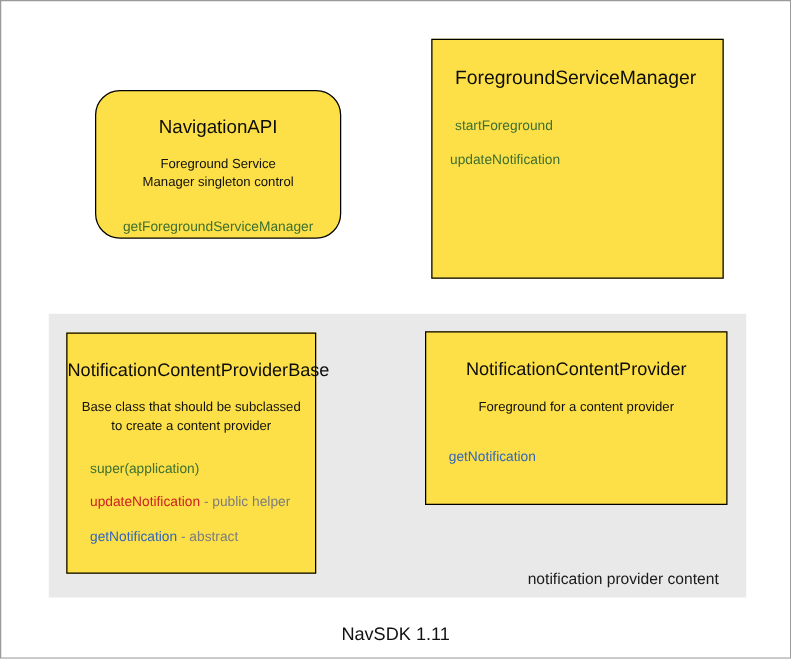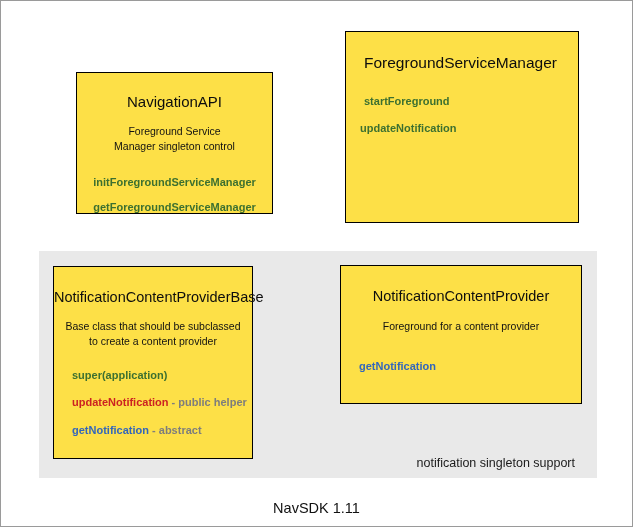--- a/index.html
+++ b/index.html
@@ -60,32 +60,31 @@
     color: #111111;
     line-height: 1.42;
   }
   .members {
     display: block;
   }
   .member {
     font-size: 11px;
     line-height: 1.2;
     white-space: nowrap;
-    font-weight: bold;
   }
   .member .mname { }
   .member .mnote { color: #7d7d7d; }
 
   .m-green  { color: #3d7030; }
   .m-red    { color: #cc2222; }
   .m-blue   { color: #3366bb; }
 
   
   #card-navigation-api {
-    left: 75px; top: 71px; width: 197px; height: 142px;
+    left: 75px; top: 71px; width: 197px; height: 119px; border-radius: 20px;
   }
   #card-navigation-api .card-title { margin-top: 20px; }
   #card-navigation-api .card-desc  { margin-top: 13px; }
   #card-navigation-api .members    { margin-top: 22px; text-align: center; }
   #card-navigation-api .member     { margin-bottom: 12px; }
 
   #card-foreground-service-manager {
     left: 344px; top: 30px; width: 234px; height: 192px;
   }
   #card-foreground-service-manager .card-title { margin-top: 22px; font-size: 15.5px; text-align: left; padding-left: 18px; }
@@ -120,33 +119,30 @@
     font-size: 14.5px;
     color: #111111;
   }
 </style>
 </head>
 <body>
 
 <div class="canvas">
 
   <div class="group-panel">
-    <div class="group-label">notification singleton support</div>
+    <div class="group-label">notification provider content</div>
   </div>
 
   <div class="card" id="card-navigation-api">
     <div class="card-title">NavigationAPI</div>
     <div class="card-desc">
       <div>Foreground Service</div>
       <div>Manager singleton control</div>
     </div>
     <div class="members">
-      <div class="member">
-        <span class="mname m-green">initForegroundServiceManager</span><span class="mnote"></span>
-      </div>
       <div class="member">
         <span class="mname m-green">getForegroundServiceManager</span><span class="mnote"></span>
       </div>
     </div>
   </div>
 
   <div class="card" id="card-foreground-service-manager">
     <div class="card-title">ForegroundServiceManager</div>
     <div class="members">
       <div class="member">

